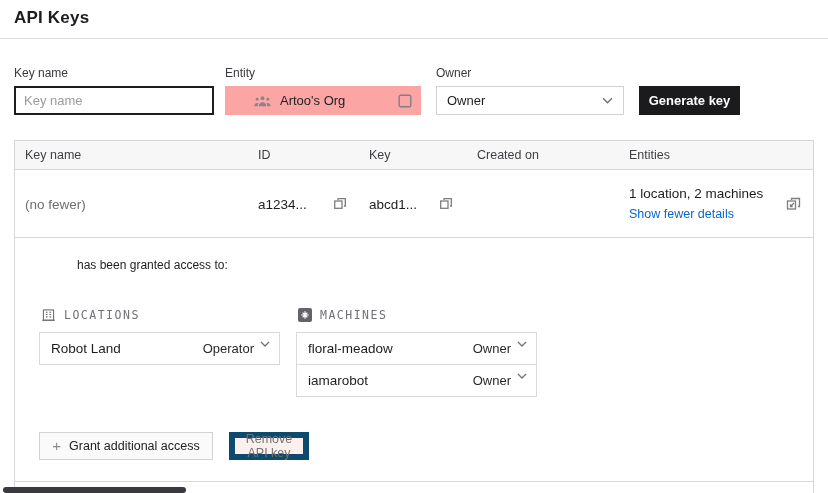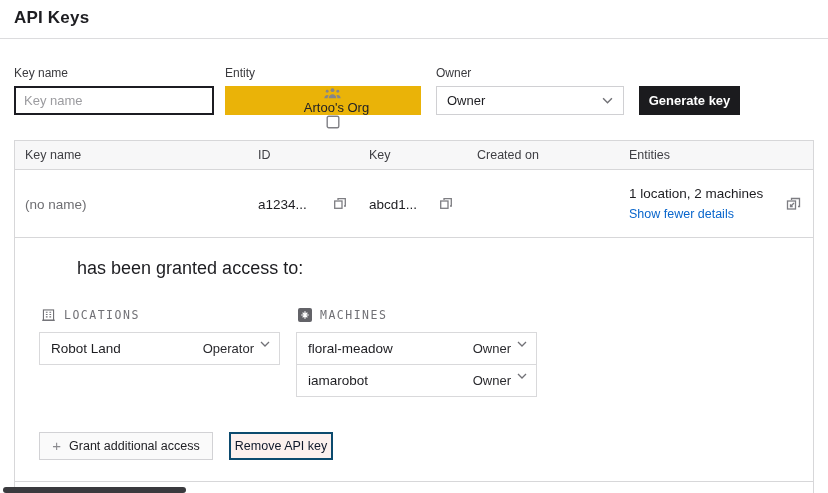--- a/index.html
+++ b/index.html
@@ -16,22 +16,22 @@
 
   
   .field-label { top:66px; font-size:12px; color:#3a3a3e; }
   .input-keyname {
     left:14px; top:86px; width:200px; height:29px; border:2px solid #1c1c22;
     font-family:"Liberation Sans", sans-serif; font-size:13px; color:#1d1d21;
     padding:0 8px; outline:none; background:#fff;
   }
   .input-keyname::placeholder { color:#9b9b9f; }
   .entity-box {
-    left:225px; top:86px; width:196px; height:29px; background:#eab308;
-    display:flex; align-items:center; padding:0 9px 0 28px; cursor:pointer;flex-direction:column;
+    left:225px; top:86px; width:196px; height:29px; background:#fca5a5;
+    display:flex; align-items:center; padding:0 9px 0 28px; cursor:pointer;
   }
   .entity-box .entity-text { font-size:13px; margin-left:8px; flex:1; color:#222226; }
   .role-box {
     left:436px; top:86px; width:188px; height:29px; background:#fff;
     border:1px solid #d0d0d3; display:flex; align-items:center; padding:0 10px; cursor:pointer;
   }
   .role-box .role-text { font-size:13px; flex:1; }
   .generate-btn {
     left:639px; top:86px; width:101px; height:29px; background:#1b1b1e; color:#fff;
     border:none; font-family:"Liberation Sans", sans-serif; font-size:13px; font-weight:700;
@@ -47,42 +47,42 @@
   .th { position:absolute; top:50%; transform:translateY(-50%); font-size:12.5px; color:#3f3f44; }
   .trow { position:relative; height:68px; border-bottom:1px solid #d7d7d9; }
   .td { position:absolute; top:50%; transform:translateY(-50%); font-size:13.5px; color:#1d1d21; }
   .muted { color:#6e6e72; }
   .icon-btn { background:none; border:none; cursor:pointer; padding:0; line-height:0; }
   .entities-cell { width:142px; line-height:20px; }
   .link { font-size:12.5px; color:#0966cc; text-decoration:none; cursor:pointer; display:inline-block; }
 
   
   .panel { position:relative; height:244px; border-bottom:1px solid #d7d7d9; background:#fff; }
-  .intro { left:24px; top:20px; font-size:18px;padding-left:38px; }
+  .intro { left:24px; top:20px; font-size:12px;padding-left:38px; }
   .group-head { display:flex; align-items:center; gap:8px; }
   .group-head .glabel {
     font-family:"DejaVu Sans Mono", monospace; font-size:11.5px; letter-spacing:1.5px; color:#707075;
   }
   .access-row {
     position:absolute; width:241px; height:33px; border:1px solid #d9d9db; background:#fff;
     display:flex; align-items:center; padding:0 9px 0 11px;
   }
   .access-row .aname { font-size:13.5px; flex:1; }
   .role-select { display:flex; align-items:flex-start; gap:6px; cursor:pointer; }
   .role-select .rtext { font-size:13px; color:#2a2a2e; }
 
   .grant-btn {
     left:24px; top:194px; height:28px; width:174px; background:#fafafa; border:1px solid #d2d2d5;
     font-family:"Liberation Sans", sans-serif; font-size:12.5px; color:#222226; cursor:pointer;
     display:flex; align-items:center; justify-content:center; gap:8px; position:absolute;
   }
   .grant-btn .plus { color:#8a8a8e; font-size:15px; line-height:1; margin-top:-1px; }
   .remove-btn {
-    left:214px; top:194px; height:28px; width:104px; background:#fcf0ee; border:2px solid #0c4a6e;
-    font-family:"Liberation Sans", sans-serif; font-size:12.5px; color:#0f172a; cursor:pointer;
+    left:214px; top:194px; height:28px; width:80px; background:#fcf0ee; border:6px solid #0c4a6e;
+    font-family:"Liberation Sans", sans-serif; font-size:12.5px; color:#737373; cursor:pointer;
     display:flex; align-items:center; justify-content:center; position:absolute;
   }
 
   .hscrollbar { left:3px; top:487px; width:183px; height:6px; border-radius:3px; background:#3a3a3e; cursor:grab; }
 </style>
 </head>
 <body>
 
 <div class="screen">
 
@@ -131,21 +131,21 @@
 
     <div class="thead">
       <div class="th" style="left:10px">Key name</div>
       <div class="th" style="left:243px">ID</div>
       <div class="th" style="left:354px">Key</div>
       <div class="th" style="left:462px">Created on</div>
       <div class="th" style="left:614px">Entities</div>
     </div>
 
     <div class="trow">
-      <div class="td muted" style="left:10px">(no name)</div>
+      <div class="td muted" style="left:10px">(no fewer)</div>
 
       <div class="td" style="left:243px">a1234...</div>
       <button class="td icon-btn" style="left:317px">
         <svg width="16" height="16" viewBox="0 0 16 16" fill="none" stroke="#7d7d82" stroke-width="1.3">
           <path d="M6 4V2.7h7.3V10H12"></path>
             <rect x="2.7" y="5" width="7.3" height="7.3" fill="#fff"></rect>
         </svg>
       </button>
 
       <div class="td" style="left:354px">abcd1...</div>

